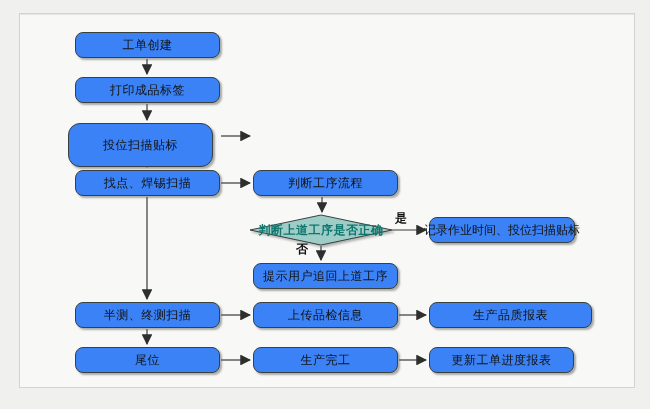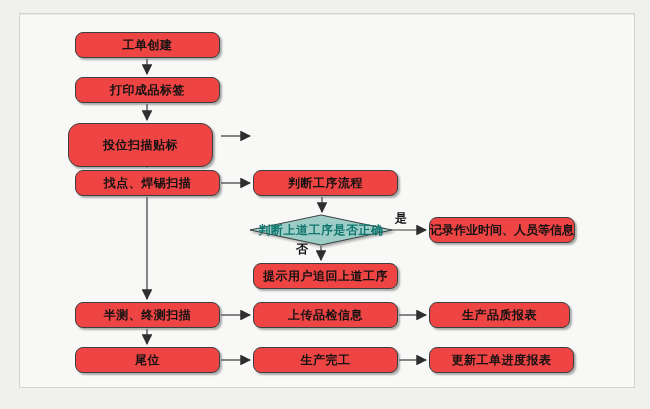--- a/index.html
+++ b/index.html
@@ -21,27 +21,27 @@
     border:1px solid #d3d3d2;
     box-shadow:inset 0 1px 0 #e6e6e5;
   }
   .edges{
     position:absolute;left:0;top:0;
     width:650px;height:409px;
     pointer-events:none;
   }
   .node{
     position:absolute;
-    background:#ef4444;
+    background:#3b82f6;
     border:1px solid #38413f;
     border-radius:8px;
     box-shadow:2px 2px 2px rgba(105,105,105,0.55);
     color:#121212;
     font-size:12px;
-    font-weight:bold;
+    font-weight:normal;
     text-align:center;
     display:flex;
     align-items:center;
     justify-content:center;
     white-space:nowrap;
     box-sizing:border-box;
     letter-spacing:0.5px;
   }
   .diamond-wrap{
     position:absolute;
@@ -107,29 +107,29 @@
 
   <div class="node" style="left:253px;top:170px;width:145px;height:26px;">判断工序流程</div>
 
   <div class="diamond-wrap">
     <svg width="142" height="30" viewBox="0 0 142 30">
       <polygon points="0,15 71,0 142,15 71,30" fill="#9ecdc8" stroke="#38413f" stroke-width="1" style="filter:drop-shadow(2px 2px 1px rgba(105,105,105,0.5));"></polygon>
     </svg>
     <span class="diamond-label">判断上道工序是否正确</span>
   </div>
 
-  <div class="node" style="left:429px;top:217px;width:146px;height:26px;letter-spacing:0;">记录作业时间、人员等信息</div>
+  <div class="node" style="left:429px;top:217px;width:146px;height:26px;letter-spacing:0;">记录作业时间、投位扫描贴标</div>
 
   <div class="node" style="left:75px;top:302px;width:145px;height:26px;">半测、终测扫描</div>
 
   <div class="node" style="left:253px;top:263px;width:145px;height:26px;">提示用户追回上道工序</div>
 
   <div class="node" style="left:253px;top:302px;width:145px;height:26px;">上传品检信息</div>
 
-  <div class="node" style="left:429px;top:302px;width:141px;height:26px;">生产品质报表</div>
+  <div class="node" style="left:429px;top:302px;width:163px;height:26px;">生产品质报表</div>
 
   <div class="node" style="left:75px;top:347px;width:145px;height:26px;">尾位</div>
 
   <div class="node" style="left:253px;top:347px;width:145px;height:26px;">生产完工</div>
 
   <div class="node" style="left:429px;top:347px;width:145px;height:26px;">更新工单进度报表</div>
 
   <span class="edge-label" style="left:395px;top:210px;">是</span>
 
   <span class="edge-label" style="left:296px;top:241px;">否</span>

